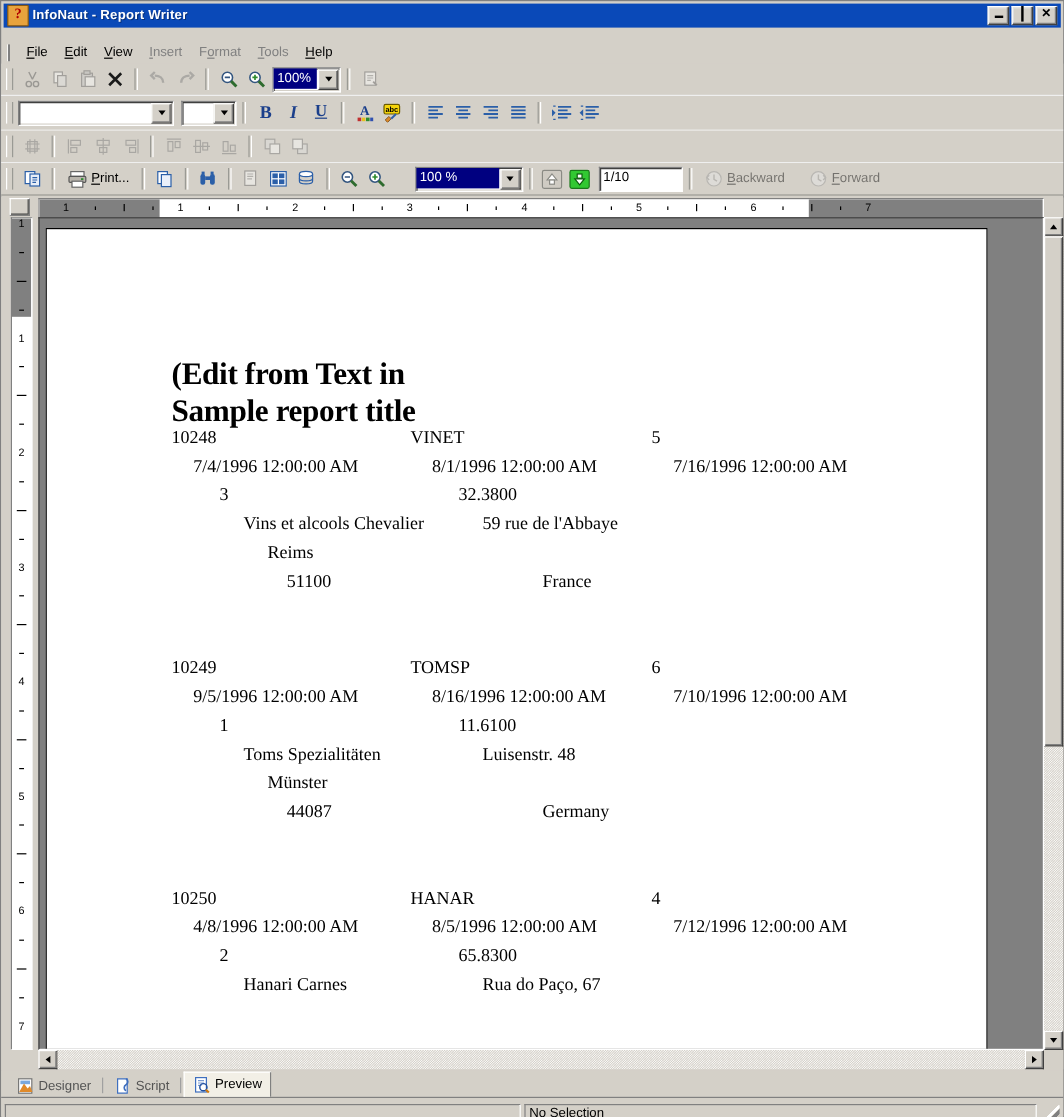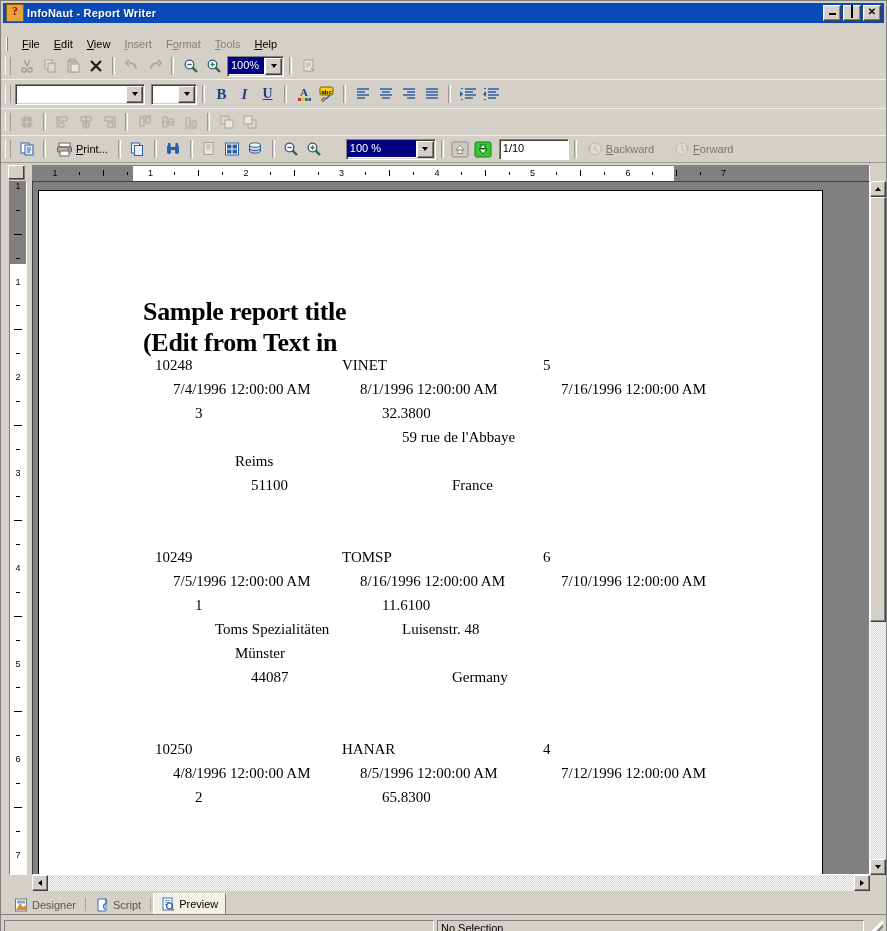--- a/index.html
+++ b/index.html
@@ -109,21 +109,21 @@
            border:1px solid;border-color:#404040 #fff #fff #404040;
            box-shadow:inset 1px 1px 0 #808080;}
   .page{position:absolute;left:5px;top:8px;width:785px;height:900px;background:#fff;
         border:1px solid #000;box-sizing:border-box;overflow:hidden;}
   .doc{position:relative;width:100%;height:100%;
        font-family:"Liberation Serif","DejaVu Serif",serif;color:#000;}
   .rtitle{position:absolute;left:104px;top:105px;width:420px;
           font-weight:bold;font-size:26px;line-height:31px;letter-spacing:-.3px;}
   .rec{position:absolute;left:0;right:0;font-size:15px;}
   .rec .line{position:relative;height:24px;}
-  .c1{position:absolute;left:116px;}
+  .c1{position:absolute;left:104px;}
   .c2{position:absolute;left:303px;}
   .c3{position:absolute;left:504px;}
   .ind1{padding-left:18px;}
   .ind2{padding-left:40px;}
   .ind3{padding-left:60px;}
   .ind4{padding-left:80px;}
 
   
   .vscroll{width:16px;background:#d4d0c8;display:flex;flex-direction:column;}
   .sbbtn{height:16px;width:16px;background:#d4d0c8;flex:0 0 auto;
@@ -640,60 +640,61 @@
           <div class="tick" style="top: 648.625px;"></div>
           <div class="num" style="top: 672.5px;">7</div>
         </div>
     </div>
 
     <div class="docarea">
       <div class="page">
         <div class="doc">
 
           <div class="rtitle">
+            <div>(Edit from Text in</div>
             <div>Sample report title</div>
-            <div>(Edit from Text in</div>
           </div>
 
           <div class="rec" style="top:166px;">
             <div class="line">
               <span class="c1">10248</span>
               <span class="c2">VINET</span>
               <span class="c3">5</span>
             </div>
             <div class="line">
               <span class="c1 ind1">7/4/1996 12:00:00 AM</span>
               <span class="c2 ind1">8/1/1996 12:00:00 AM</span>
               <span class="c3 ind1">7/16/1996 12:00:00 AM</span>
             </div>
             <div class="line">
               <span class="c1 ind2">3</span>
               <span class="c2 ind2">32.3800</span>
             </div>
             <div class="line">
+              <span class="c1 ind3">Vins et alcools Chevalier</span>
               <span class="c2 ind3">59 rue de l'Abbaye</span>
             </div>
             <div class="line">
               <span class="c1 ind4">Reims</span>
               <span class="c2 ind4"></span>
             </div>
             <div class="line">
               <span class="c1 ind4" style="padding-left:96px;">51100</span>
               <span class="c2 ind4" style="padding-left:110px;">France</span>
             </div>
           </div>
 
           <div class="rec" style="top:358px;">
             <div class="line">
               <span class="c1">10249</span>
               <span class="c2">TOMSP</span>
               <span class="c3">6</span>
             </div>
             <div class="line">
-              <span class="c1 ind1">7/5/1996 12:00:00 AM</span>
+              <span class="c1 ind1">9/5/1996 12:00:00 AM</span>
               <span class="c2 ind1">8/16/1996 12:00:00 AM</span>
               <span class="c3 ind1">7/10/1996 12:00:00 AM</span>
             </div>
             <div class="line">
               <span class="c1 ind2">1</span>
               <span class="c2 ind2">11.6100</span>
             </div>
             <div class="line">
               <span class="c1 ind3">Toms Spezialitäten</span>
               <span class="c2 ind3">Luisenstr. 48</span>
@@ -715,20 +716,24 @@
               <span class="c3">4</span>
             </div>
             <div class="line">
               <span class="c1 ind1">4/8/1996 12:00:00 AM</span>
               <span class="c2 ind1">8/5/1996 12:00:00 AM</span>
               <span class="c3 ind1">7/12/1996 12:00:00 AM</span>
             </div>
             <div class="line">
               <span class="c1 ind2">2</span>
               <span class="c2 ind2">65.8300</span>
+            </div>
+            <div class="line">
+              <span class="c1 ind3">Hanari Carnes</span>
+              <span class="c2 ind3">Rua do Paço, 67</span>
             </div>
           </div>
 
         </div>
       </div>
     </div>
 
     <div class="vscroll">
       <div class="sbbtn up">
           <i></i>

